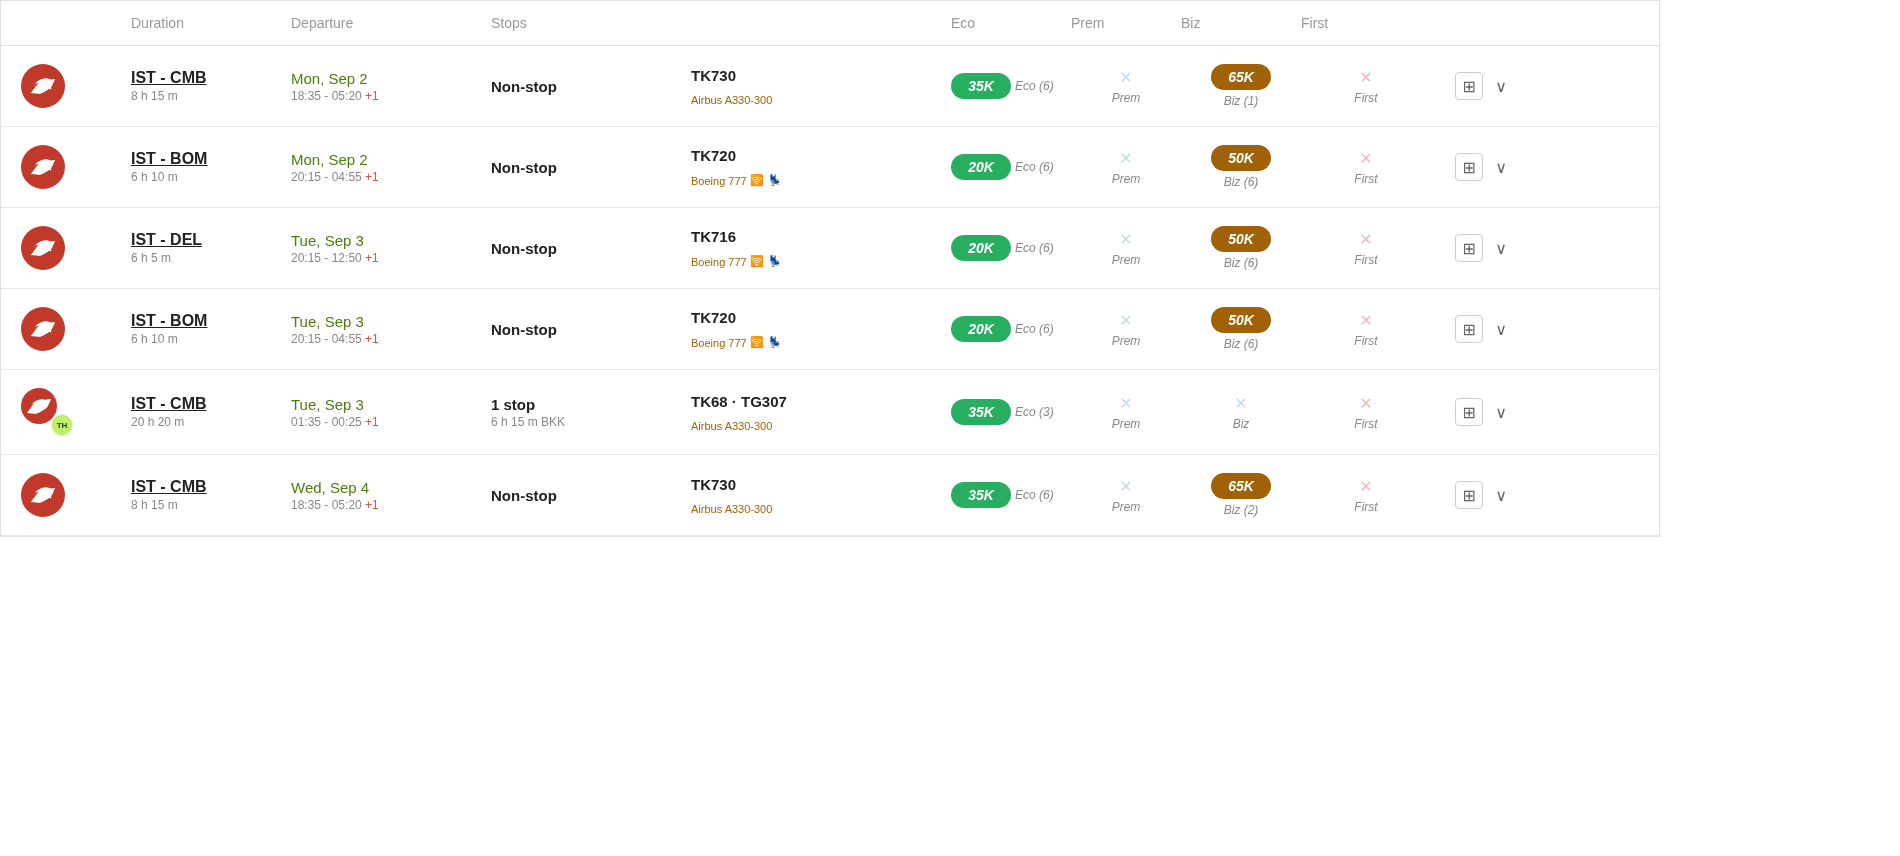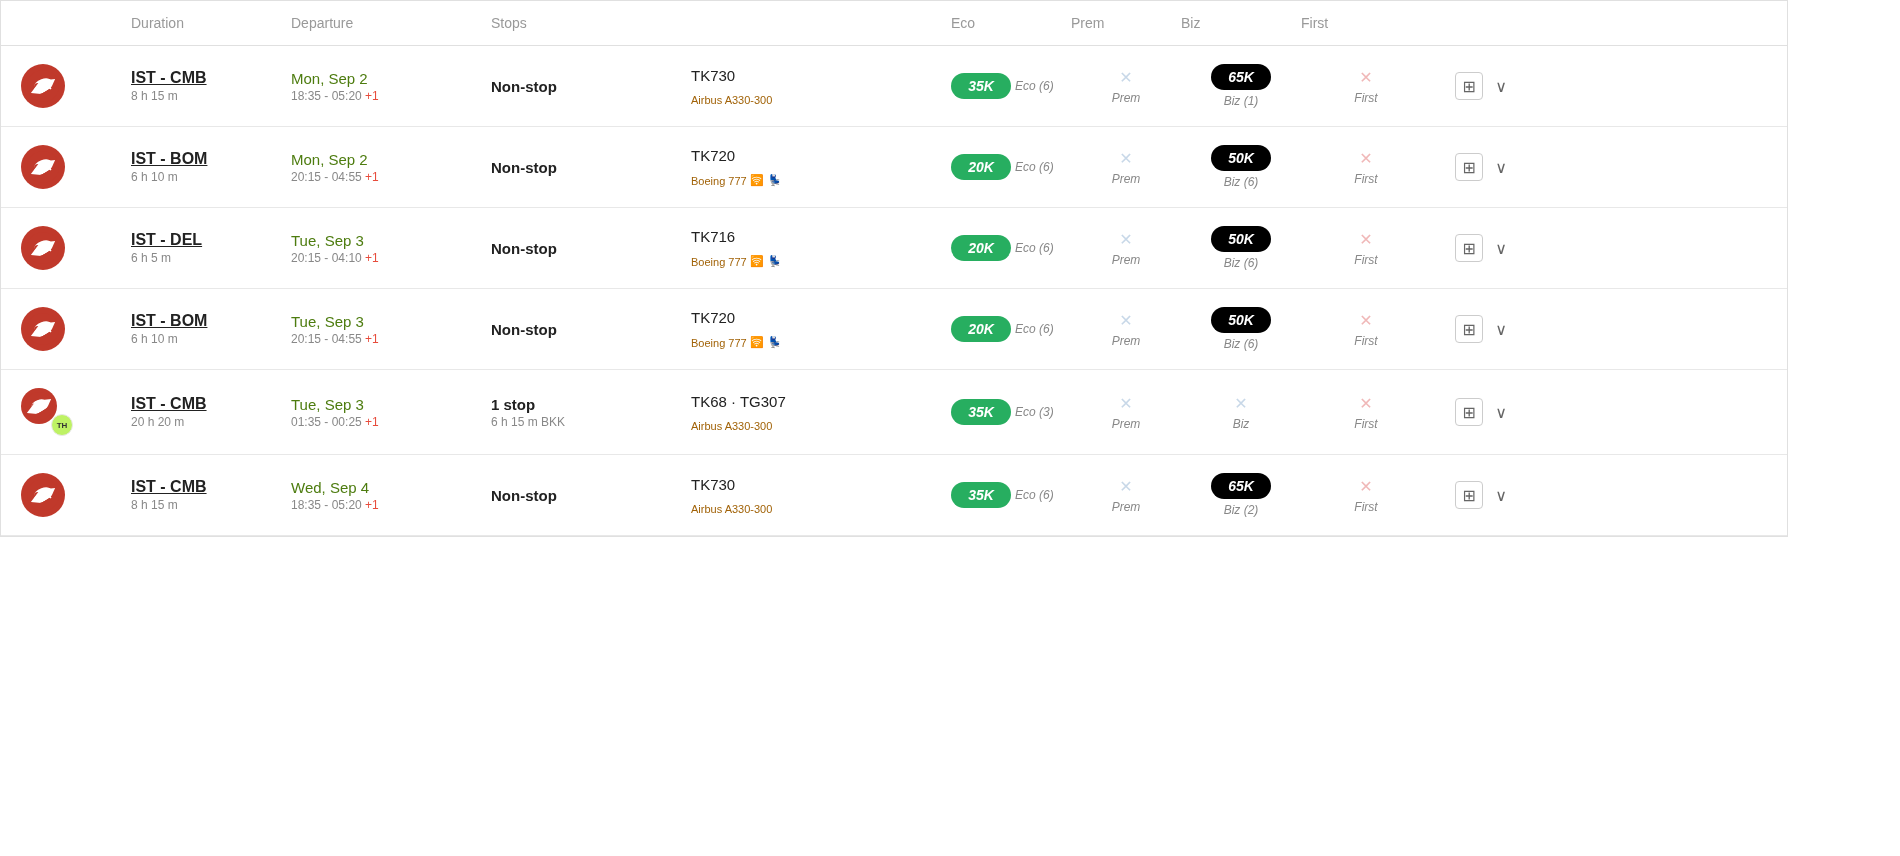--- a/index.html
+++ b/index.html
@@ -3,21 +3,21 @@
   <meta charset="utf-8">
   <style>
     * { box-sizing: border-box; margin: 0; padding: 0; }
     body {
       font-family: -apple-system, BlinkMacSystemFont, 'Segoe UI', sans-serif;
       background: #fff;
       color: #333;
       font-size: 14px;
     }
     .table-container {
-      width: 1788px;
+      width: 1660px;
       border: 1px solid #e0e0e0;
     }
     .header-row {
       display: grid;
       grid-template-columns: 110px 160px 200px 200px 260px 120px 110px 120px 130px 80px;
       padding: 14px 20px;
       border-bottom: 1px solid #e0e0e0;
       color: #999;
       font-size: 14px;
     }
@@ -118,21 +118,21 @@
       color: #222;
     }
     .stops-sub {
       font-size: 12px;
       color: #888;
       margin-top: 2px;
     }
     .flight-col {}
     .flight-number {
       font-size: 15px;
-      font-weight: 400;
+      font-weight: 700;
       color: #222;
     }
     .flight-aircraft {
       font-size: 11px;
       color: #a16207;
       margin-top: 10px;
       display: flex;
       align-items: center;
       gap: 4px;
     }
@@ -169,21 +169,21 @@
       display: inline-flex;
       align-items: center;
       justify-content: center;
       min-width: 60px;
       font-style: italic;
     }
     .price-eco {
       background: #27ae60;
     }
     .price-biz {
-      background: #000000;
+      background: #a16207;
     }
     .price-label {
       font-size: 12px;
       color: #888;
       font-style: italic;
     }
     .x-mark {
       color: #c8d8e8;
       font-size: 16px;
       font-weight: 300;
@@ -367,21 +367,21 @@
         </svg>
       </div>
     </div>
     <div class="route-col">
       <div class="route-main">IST - DEL</div>
       <div class="route-sub">6 h 5 m</div>
     </div>
     <div class="dep-col">
       <div class="dep-main">Tue, Sep 3</div>
       <div class="dep-time">
-        <span>20:15 - 04:10</span>
+        <span>20:15 - 12:50</span>
         <span class="dep-plus">+1</span>
       </div>
     </div>
     <div class="stops-col">
       <div class="stops-main">Non-stop</div>
     </div>
     <div class="flight-col">
       <div class="flight-number">TK716</div>
       <div class="flight-aircraft">
         <span>Boeing 777</span>

